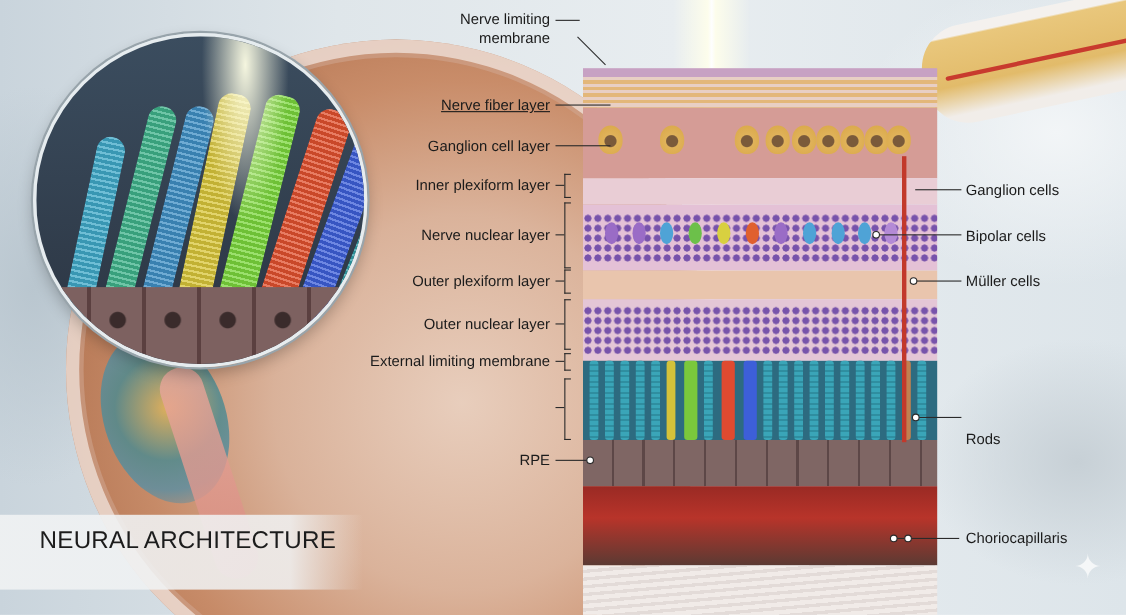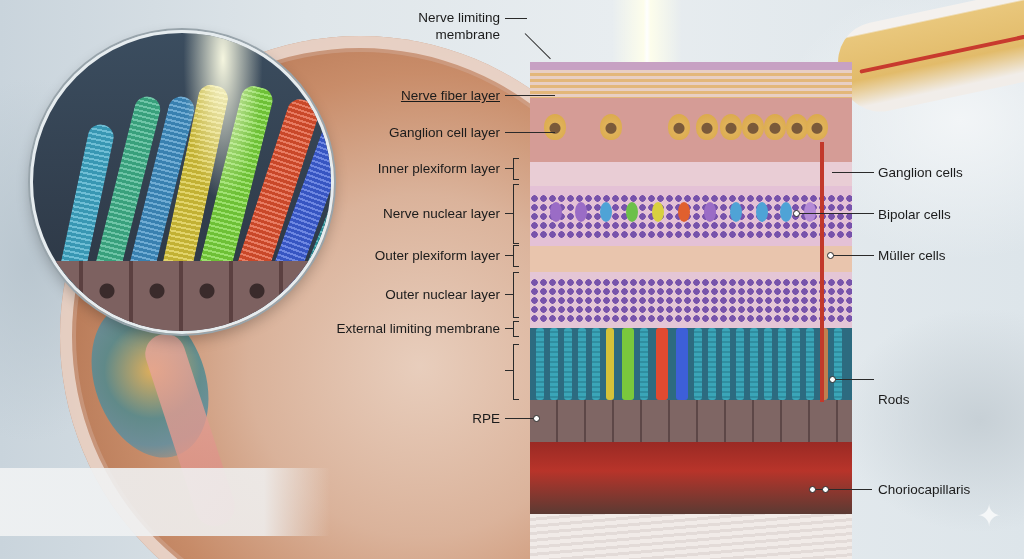--- a/index.html
+++ b/index.html
@@ -220,15 +220,16 @@
 <div class="dot" style="left:829px;top:376px;"></div>
 <div class="label" style="left:878px;top:371px;margin-top:20px;">Rods</div>
 
 <div class="leader" style="left:812px;top:489px;width:60px;"></div>
 <div class="dot" style="left:809px;top:486px;"></div>
 <div class="dot" style="left:822px;top:486px;"></div>
 <div class="label" style="left:878px;top:481px;">Choriocapillaris</div>
 
 <div class="title-band"></div>
 <div class="title">
+  <div>NEURAL ARCHITECTURE</div>
 </div>
 
 <div class="sparkle">✦</div>
 
 </body></html>

